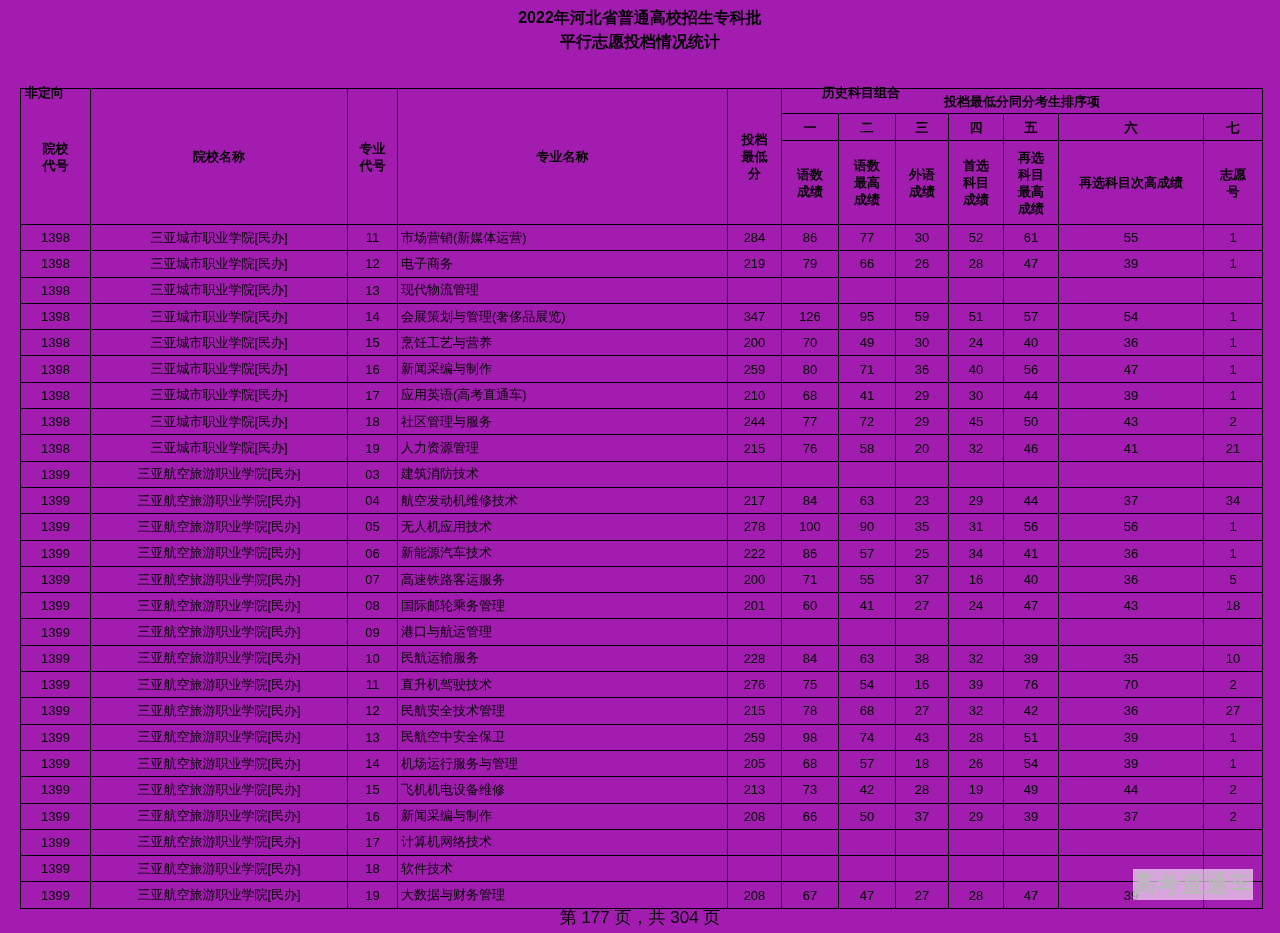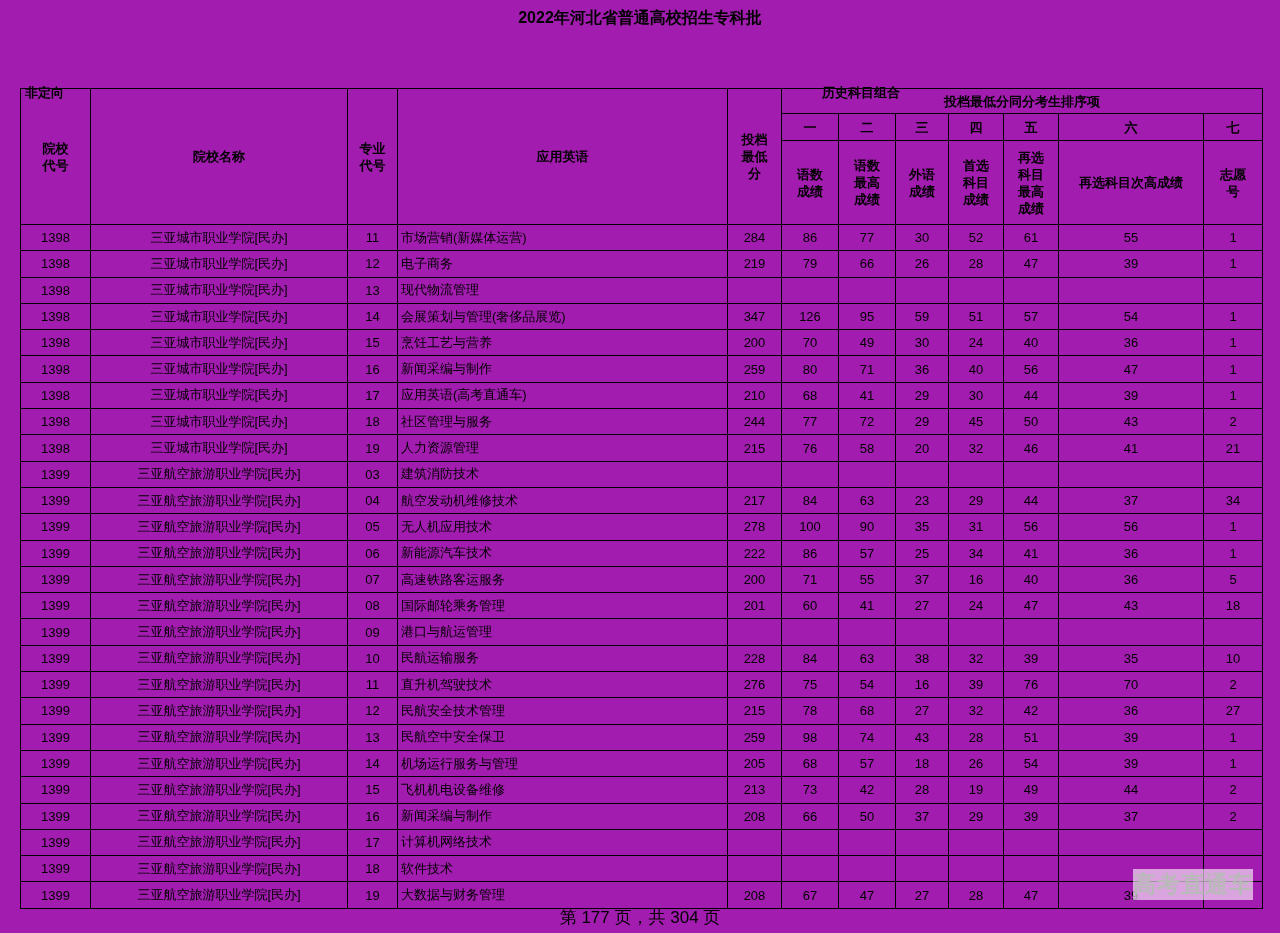--- a/index.html
+++ b/index.html
@@ -79,20 +79,21 @@
     pointer-events: none;
   }
 </style>
 </head>
 <body>
 
 <div class="page">
 
   <div class="title-block">
     <div>2022年河北省普通高校招生专科批</div>
+    <div>平行志愿投档情况统计</div>
   </div>
 
   <div class="corner-label left">非定向</div>
   <div class="corner-label right">历史科目组合</div>
 
   <table class="main">
     <colgroup>
       <col style="width:70px">
         <col style="width:257px">
         <col style="width:50px">
@@ -106,21 +107,21 @@
         <col style="width:145px">
         <col style="width:59px">
     </colgroup>
     <thead>
       <tr class="group-row">
         <th rowspan="3">院校
 代号</th>
         <th rowspan="3">院校名称</th>
         <th rowspan="3">专业
 代号</th>
-        <th rowspan="3">应用英语</th>
+        <th rowspan="3">专业名称</th>
         <th rowspan="3">投档
 最低
 分</th>
         <th colspan="7">投档最低分同分考生排序项</th>
       </tr>
       <tr class="num-row">
         <th>一</th>
         <th>二</th>
         <th>三</th>
         <th>四</th>

